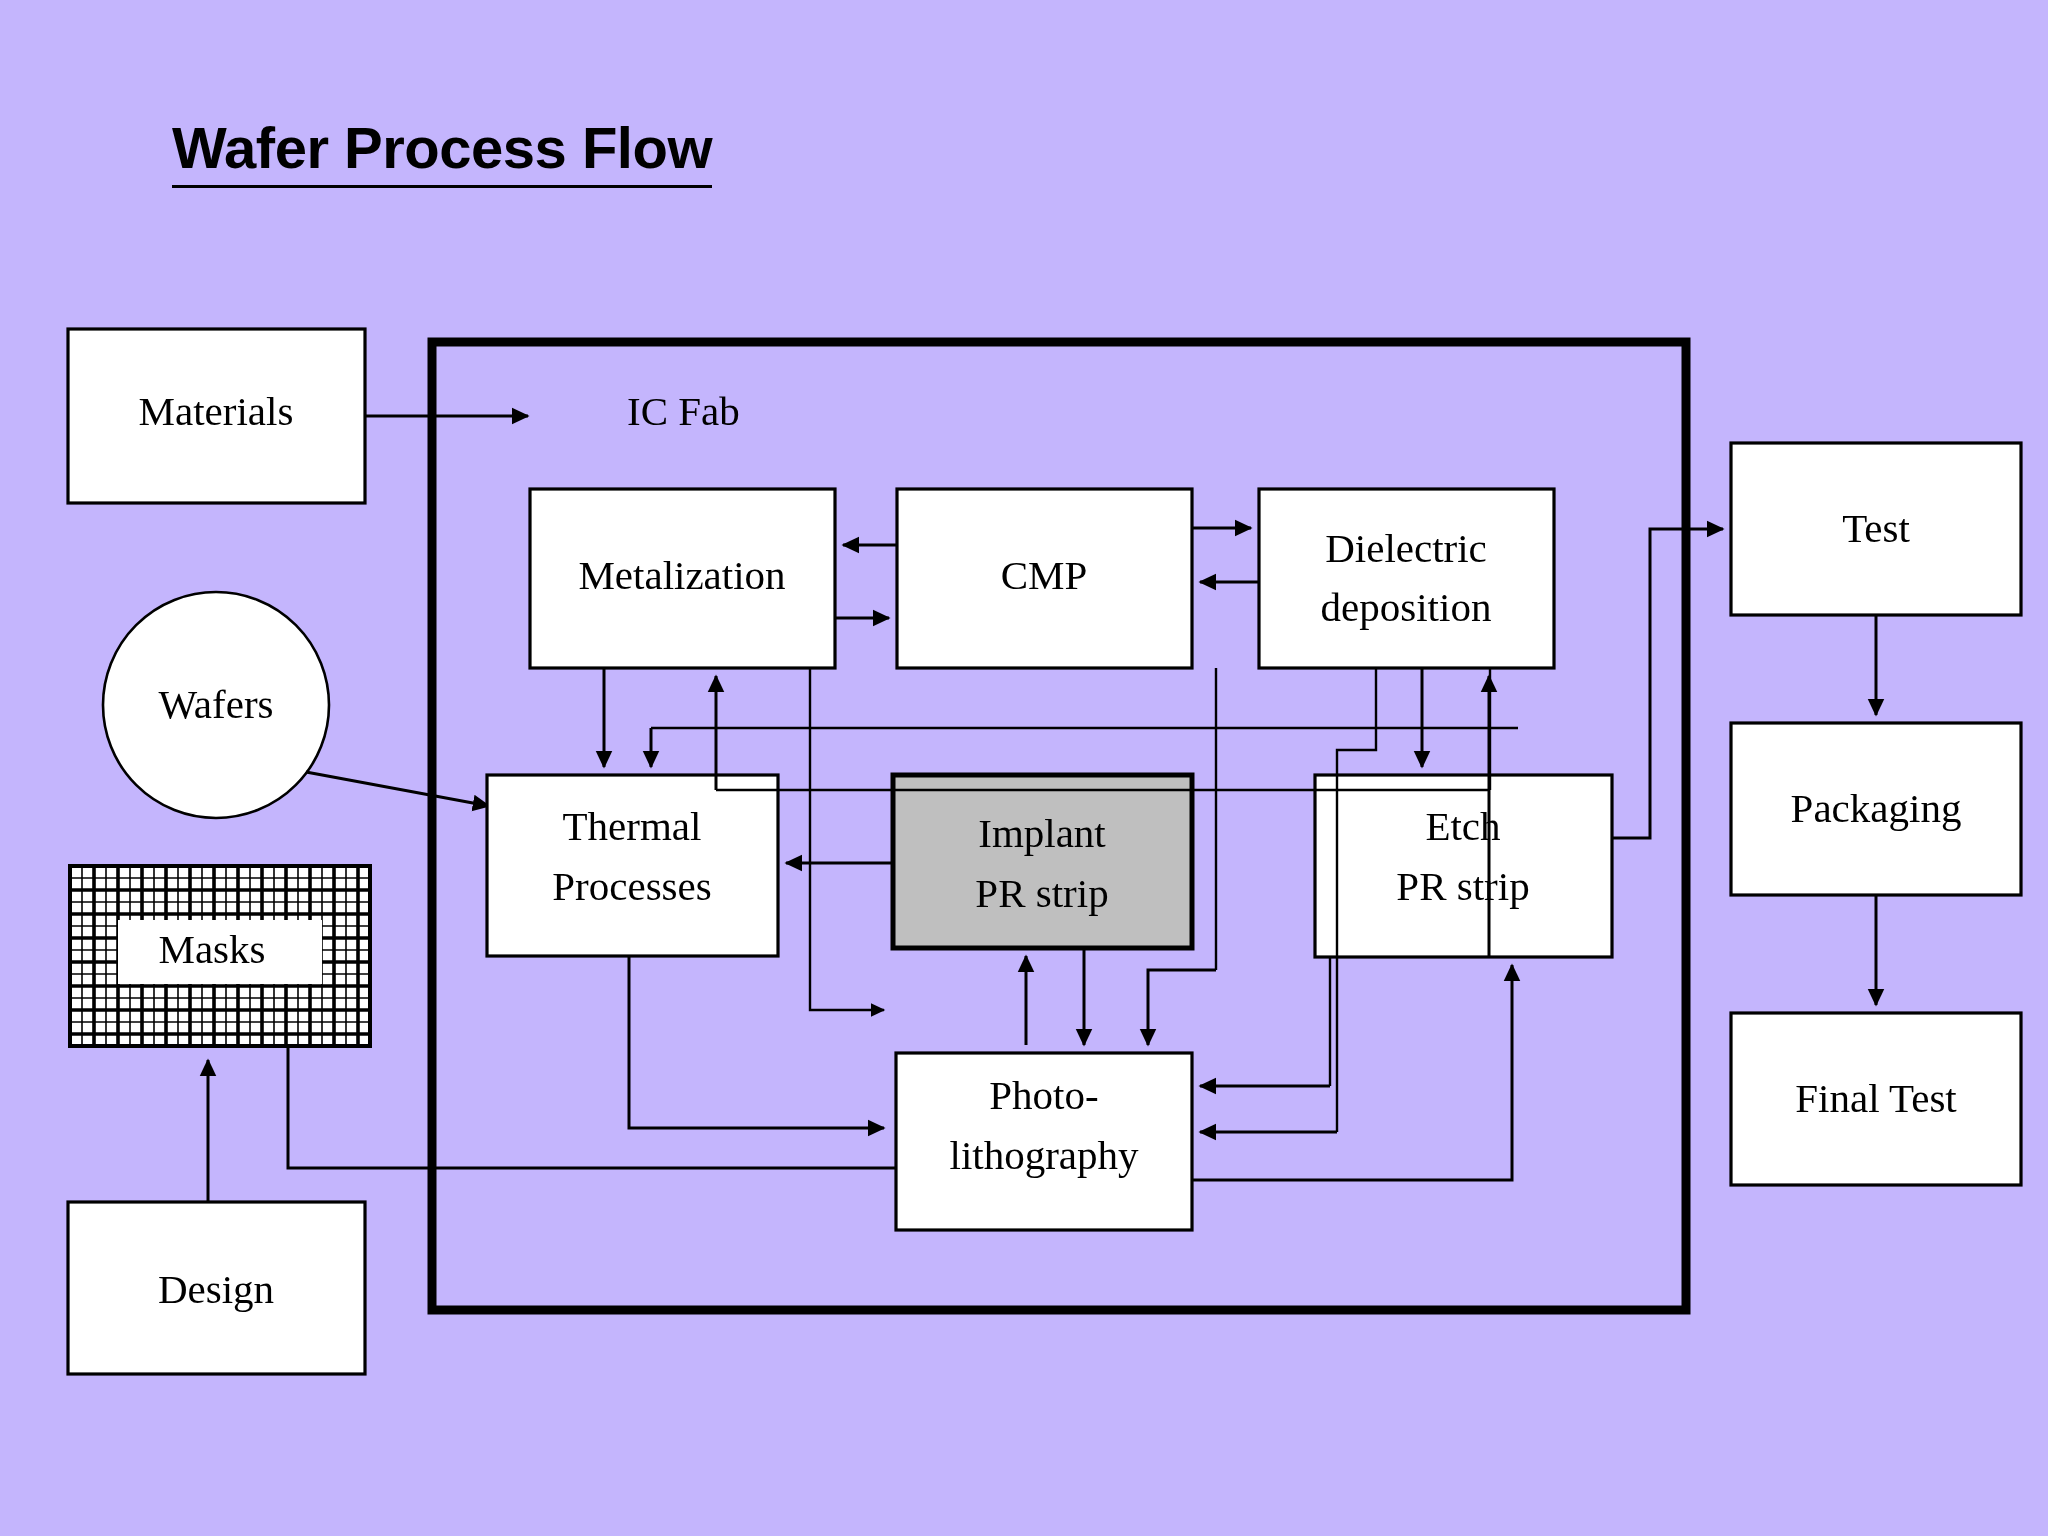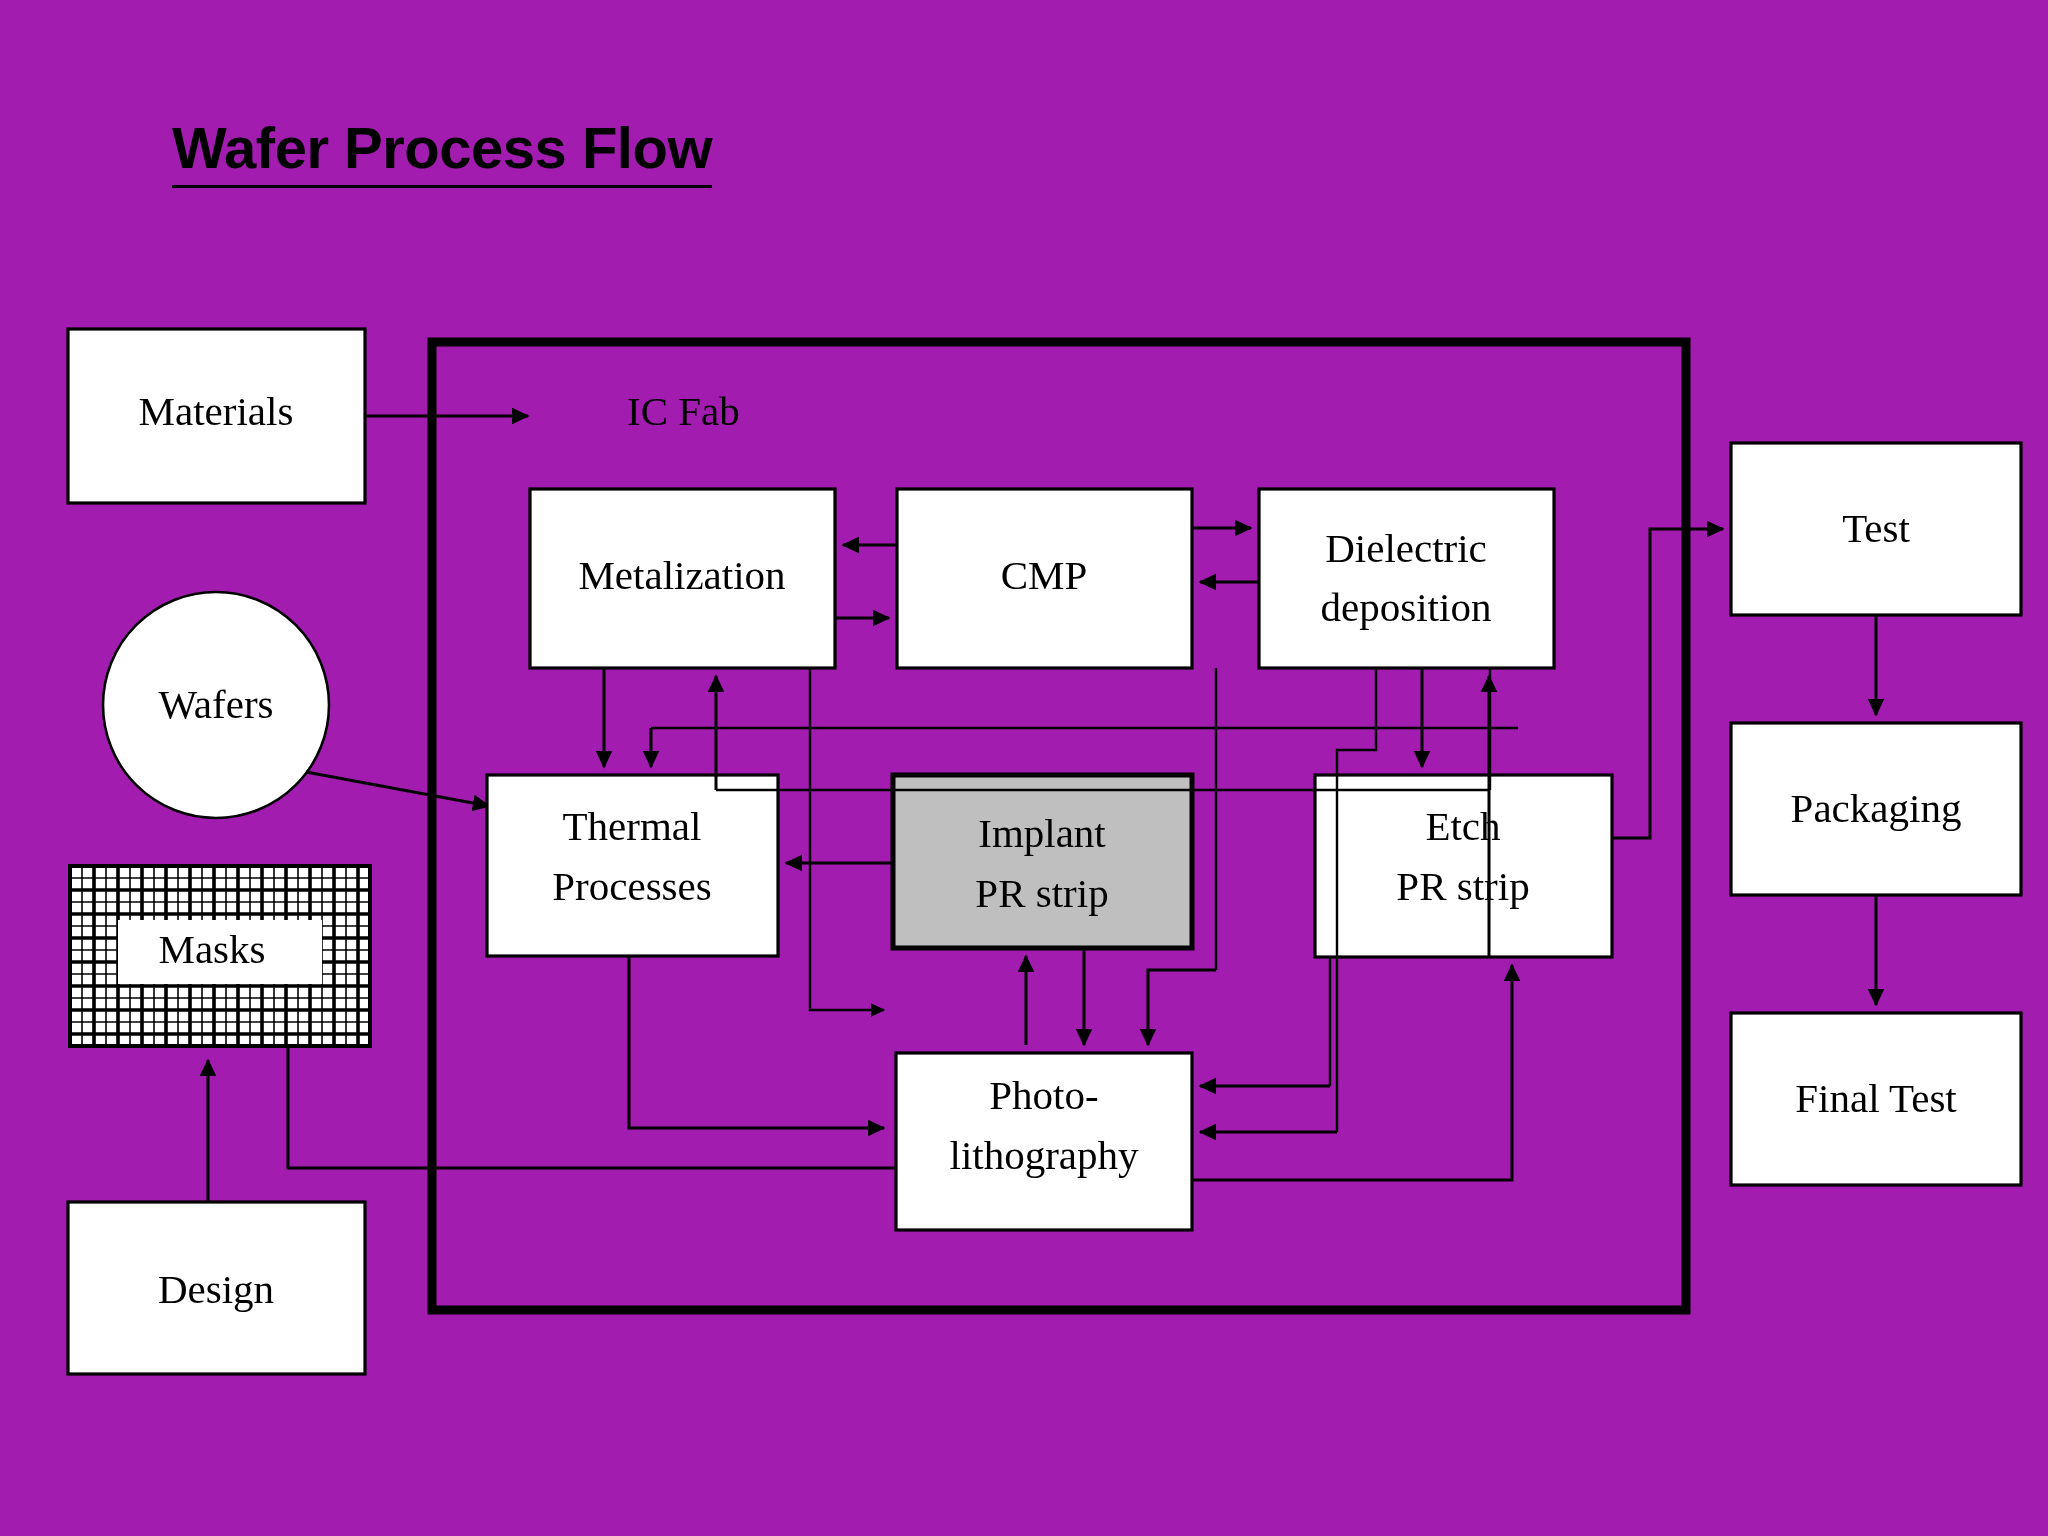--- a/index.html
+++ b/index.html
@@ -4,21 +4,21 @@
 <style>
   html, body {
     margin: 0;
     padding: 0;
     background: #ffffff;
   }
   #stage {
     position: relative;
     width: 2048px;
     height: 1536px;
-    background: #a21caf;
+    background: #c4b5fd;
     overflow: hidden;
     font-family: "Liberation Serif", "DejaVu Serif", serif;
   }
   #title {
     position: absolute;
     left: 172px;
     top: 118px;
     font-family: "Liberation Sans", "DejaVu Sans", sans-serif;
     font-weight: bold;
     font-size: 58px;

